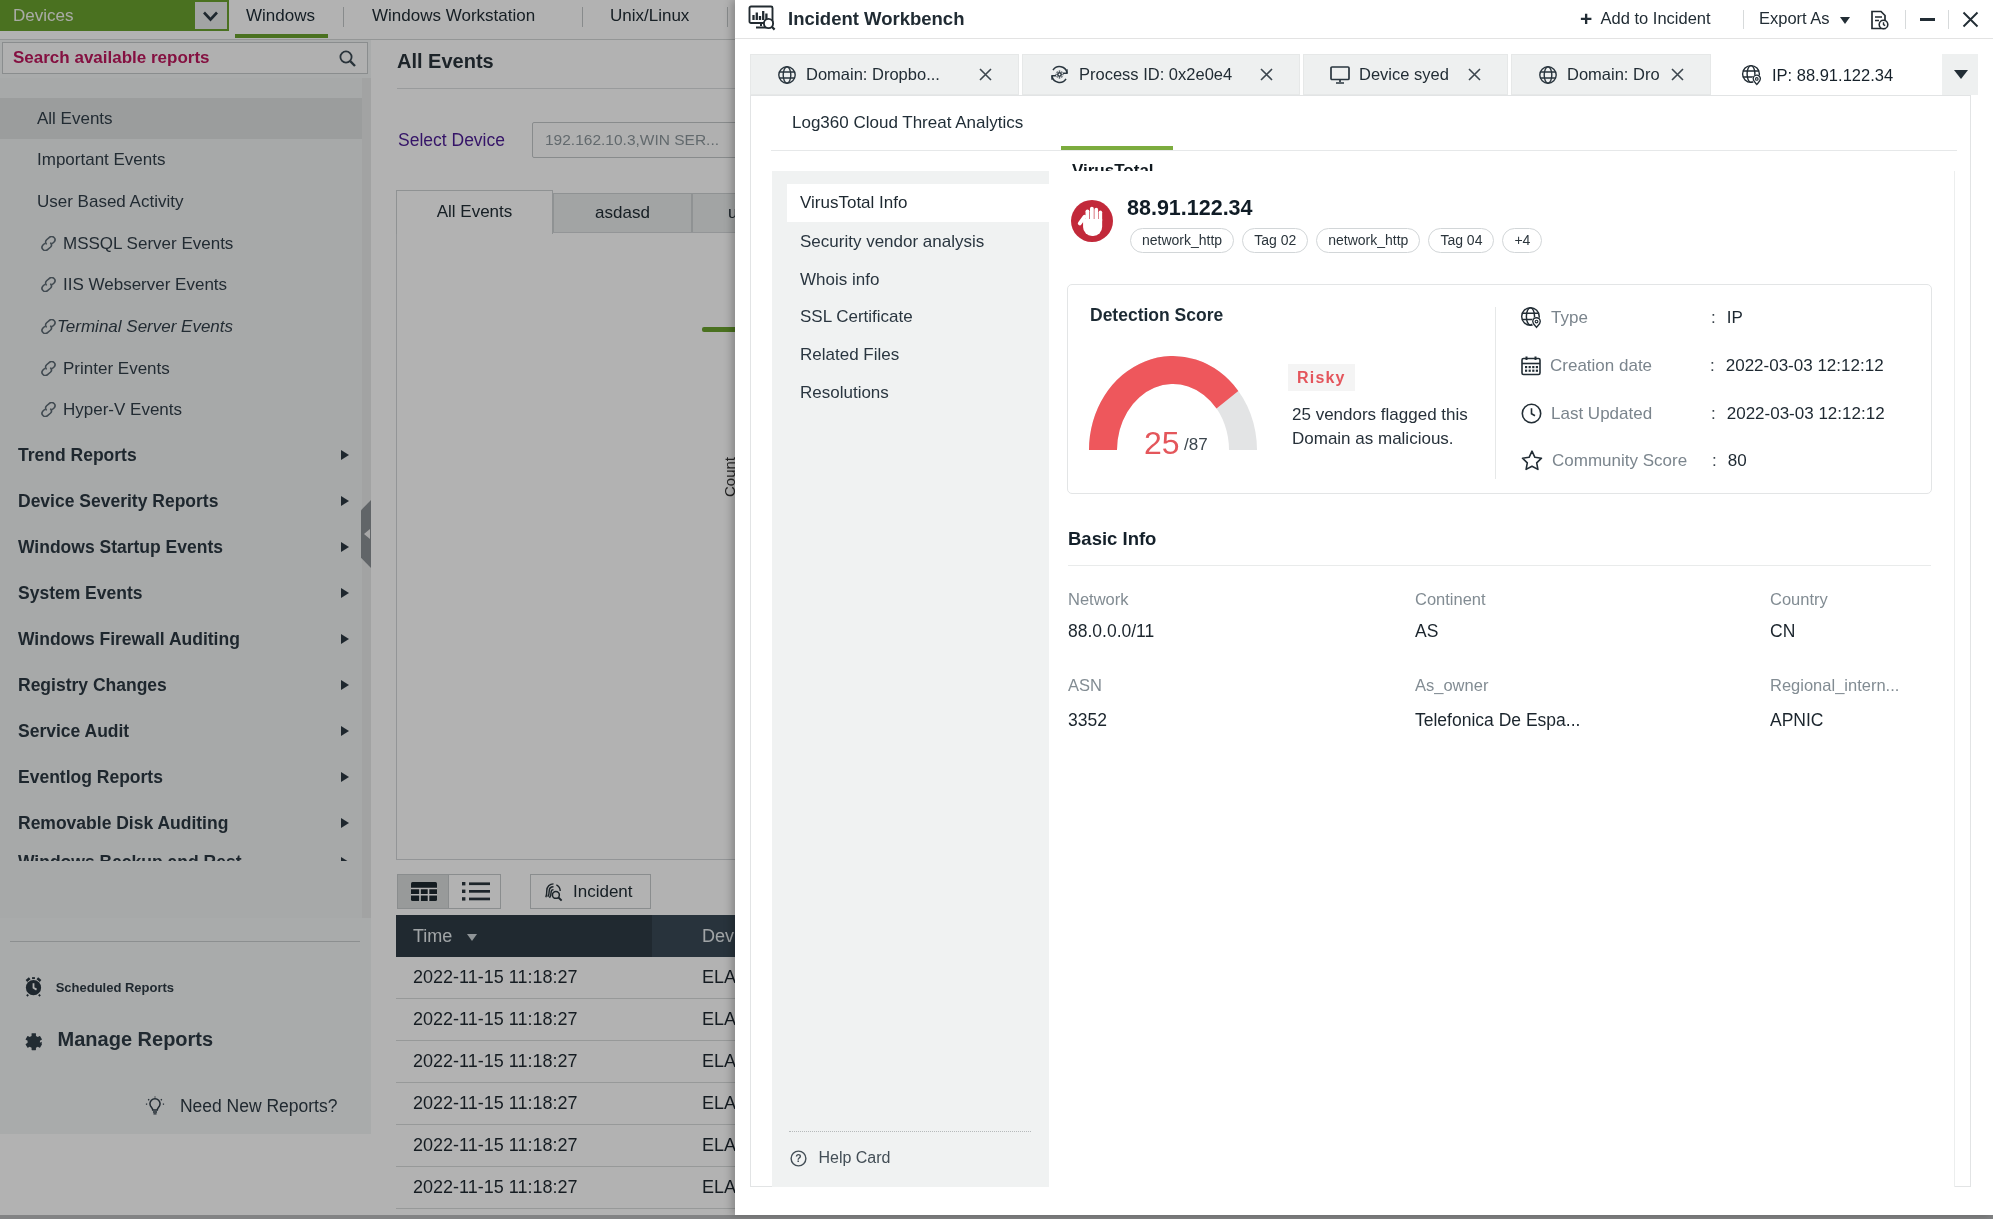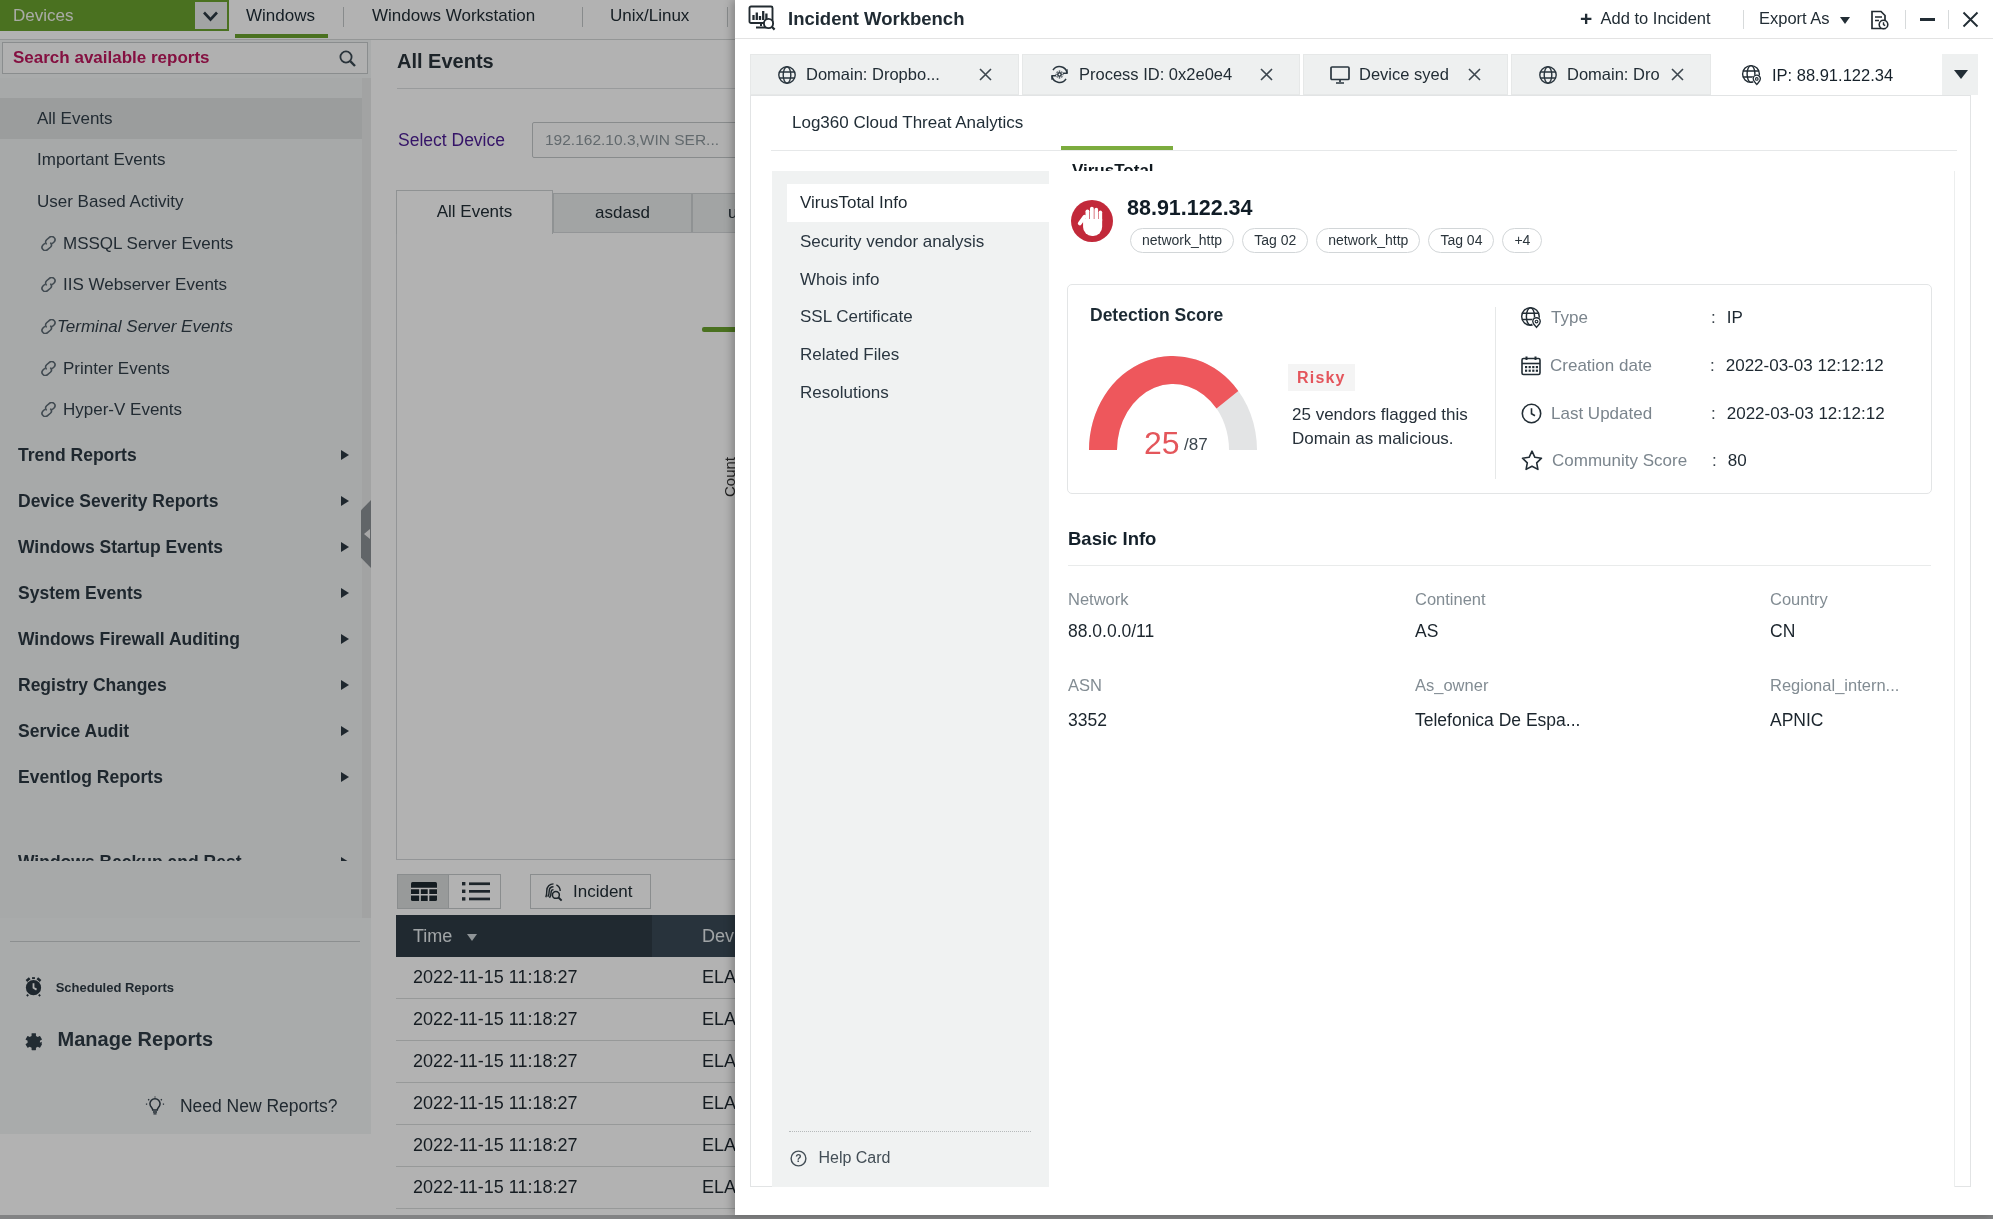--- a/index.html
+++ b/index.html
@@ -81,20 +81,21 @@
             <path d="M11 7 C12.5 8.5 12.5 10.5 11 12 L8 14.5 C6.5 15.8 4.4 15.7 3.1 14.4 C1.8 13.1 1.8 11 3.1 9.6 L5.2 7.7" stroke="#5d6b75" stroke-width="1.7" fill="none"></path>
           </svg><span style="margin-left:6px;">Hyper-V Events</span></div>
       <div class="abs sect" style="top:362px;">Trend Reports</div>
       <div class="abs sect" style="top:408px;">Device Severity Reports</div>
       <div class="abs sect" style="top:454px;">Windows Startup Events</div>
       <div class="abs sect" style="top:500px;">System Events</div>
       <div class="abs sect" style="top:546px;">Windows Firewall Auditing</div>
       <div class="abs sect" style="top:592px;">Registry Changes</div>
       <div class="abs sect" style="top:638px;">Service Audit</div>
       <div class="abs sect" style="top:684px;">Eventlog Reports</div>
+      <div class="abs sect" style="top:730px;">Removable Disk Auditing</div>
       <div class="abs sect" style="top:769px;height:14px;line-height:30px;overflow:hidden;">Windows Backup and Rest</div>
     </div>
 
     <div class="abs" style="left:362px;top:38px;width:9px;height:840px;background:#e8eaea;"></div>
     <div class="abs" style="left:361px;top:459px;width:11px;height:70px;background:#8c9196;clip-path:polygon(0 16%,100% 0,100% 100%,0 84%);"></div>
     <div class="abs" style="left:364px;top:489px;width:0;height:0;border-top:5px solid transparent;border-bottom:5px solid transparent;border-right:6px solid #f0f0f0;"></div>
 
     <div class="abs" style="left:10px;top:901px;width:350px;height:1px;background:#c9cdcf;"></div>
     <div class="abs" style="left:23px;top:936px;width:340px;font-size:13px;font-weight:700;color:#2e3b45;">
       <svg width="21" height="21" viewBox="0 0 22 22" style="vertical-align:-5px;">

